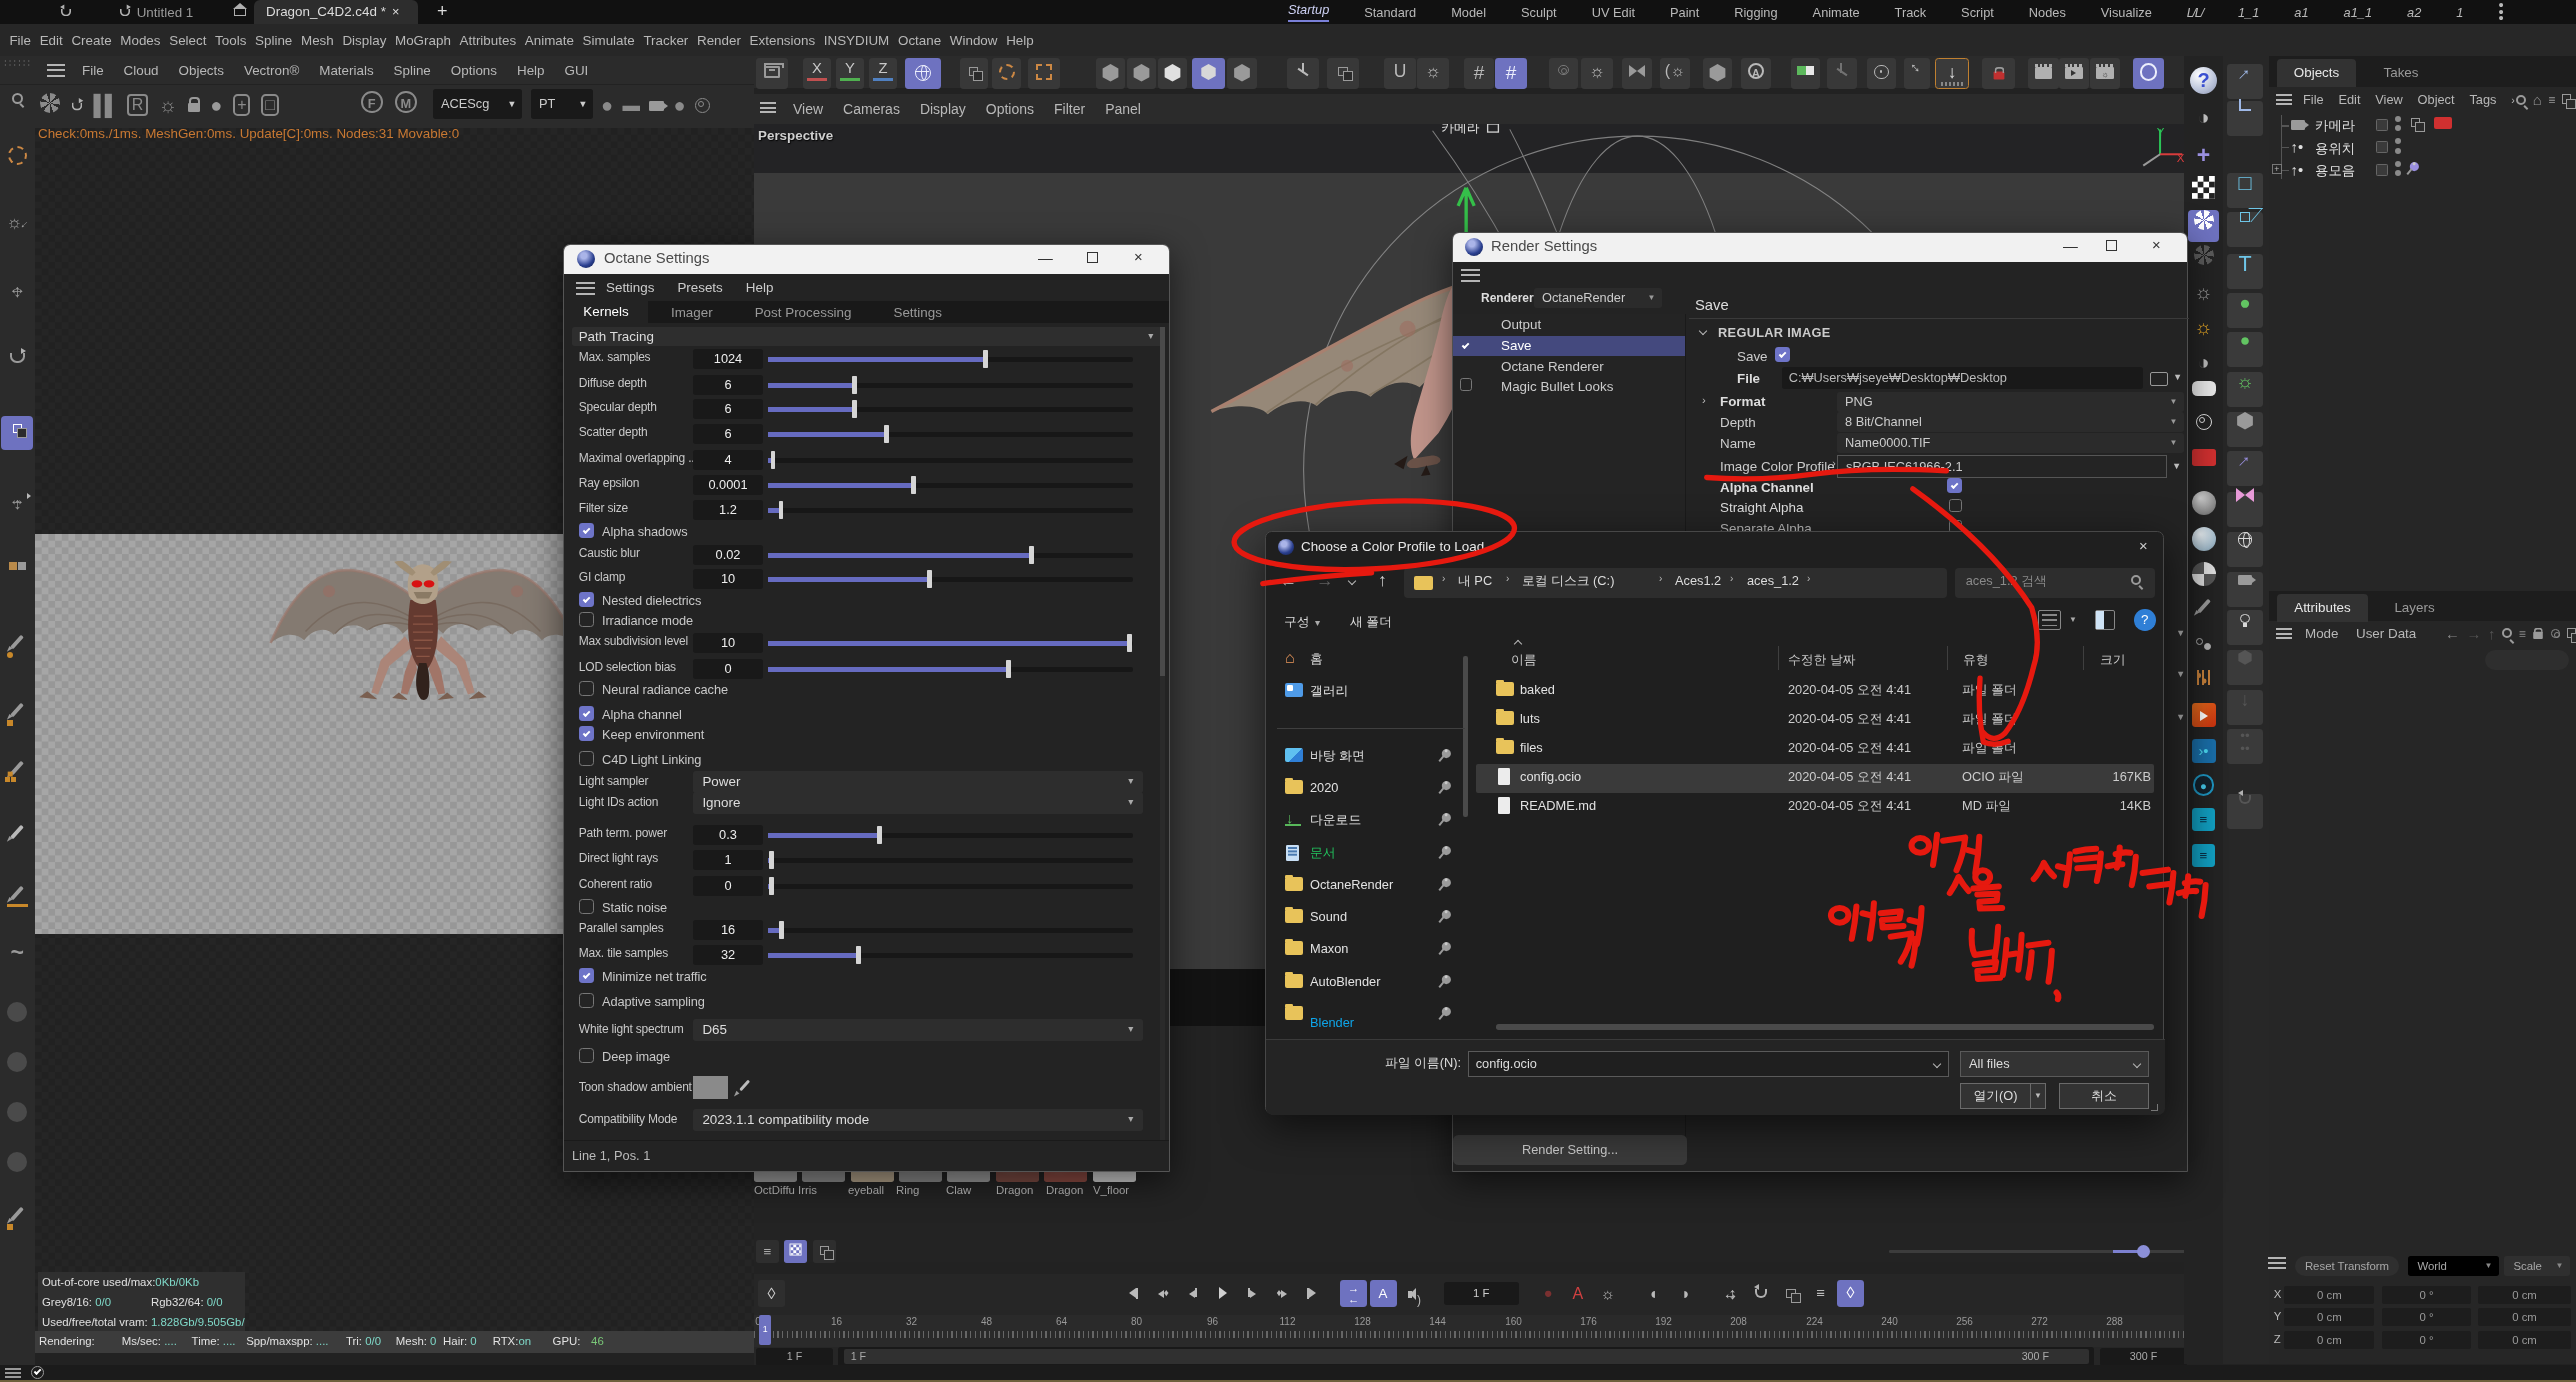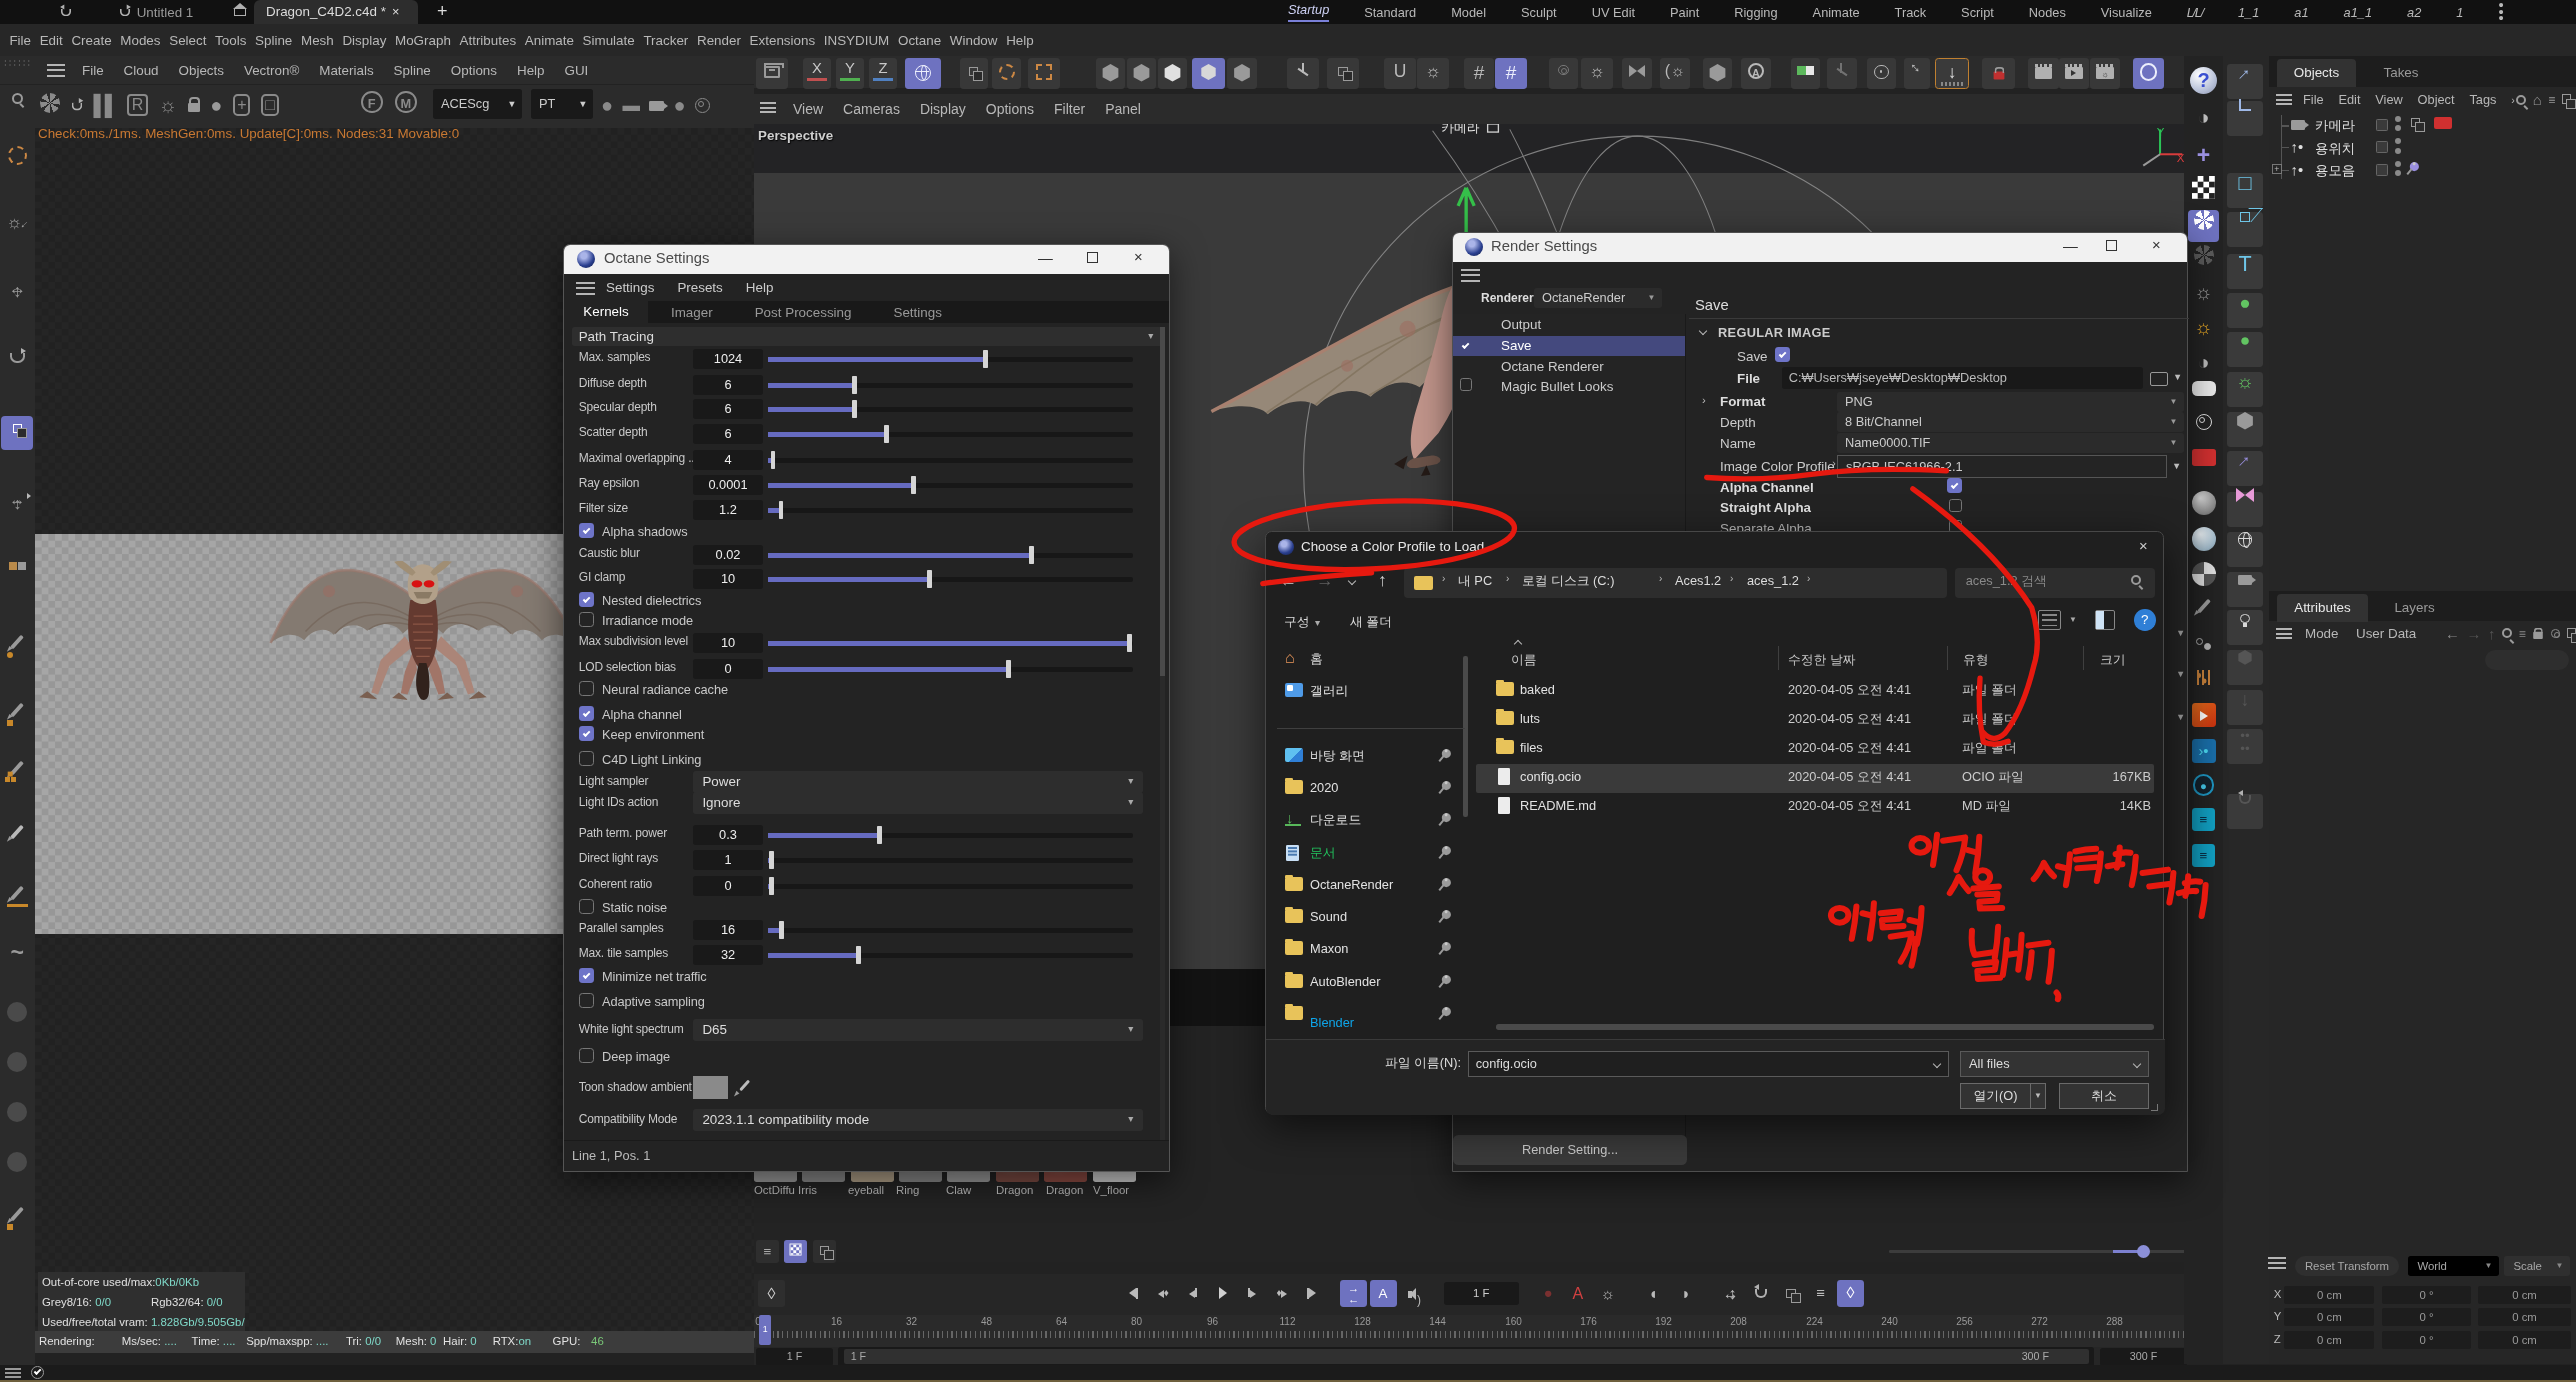--- a/index.html
+++ b/index.html
@@ -946,21 +946,21 @@
 <div class="abs" style="left:267px;top:182px;font-size:13.4px;color:#ccc">Depth</div>
 <div class="abs" style="left:384px;top:179px;width:347px;height:20px;background:#2b2b2b;border-radius:2.7px;color:#ccc;font-size:12.8px;line-height:20px;padding-left:8px">8 Bit/Channel<span style="float:right;margin-right:6.7px;font-size:8px;color:#999">▼</span></div>
 <div class="abs" style="left:267px;top:203px;font-size:13.4px;color:#ccc">Name</div>
 <div class="abs" style="left:384px;top:200px;width:347px;height:20px;background:#2b2b2b;border-radius:2.7px;color:#ccc;font-size:12.8px;line-height:20px;padding-left:8px">Name0000.TIF<span style="float:right;margin-right:6.7px;font-size:8px;color:#999">▼</span></div>
 <div class="abs" style="left:267px;top:226px;font-size:13.4px;color:#ccc">Image Color Profile</div>
 <div class="abs" style="left:379px;top:224px;font-size:11.4px;color:#bbb">›</div>
 <div class="abs" style="left:384px;top:222px;width:330px;height:23px;background:#242424;border:0.7px solid #555;color:#ccc;font-size:12.8px;line-height:21.5px;padding-left:8px">sRGB IEC61966-2.1</div>
 <div class="abs" style="left:719px;top:227px;font-size:9.4px;color:#bbb">▼</div>
 <div class="abs" style="left:267px;top:247px;font-size:13.4px;color:#ddd;font-weight:bold">Alpha Channel</div>
 <div class="abs" style="left:494px;top:245px;width:15.4px;height:15.4px;background:#6e74c8;border-radius:3.4px;color:#fff;font-size:11.4px;text-align:center;line-height:15.4px;font-weight:bold"><i class="ck"></i></div>
-<div class="abs" style="left:267px;top:267px;font-size:13.4px;color:#ddd;font-weight:bold">Straight Alpha</div>
+<div class="abs" style="left:267px;top:267px;font-size:13.4px;color:#ddd;font-weight:normal">Straight Alpha</div>
 <div class="abs" style="left:496px;top:266px;width:12.8px;height:12.8px;background:#242424;border:1.3px solid #777;border-radius:2.7px"></div>
 <div class="abs" style="left:267px;top:288px;font-size:13.4px;color:#b9b9b9">Separate Alpha</div>
 <div class="abs" style="left:496px;top:287px;width:12.8px;height:12.8px;background:#242424;border:1.3px solid #777;border-radius:2.7px"></div>
 <div class="abs" style="left:723px;top:394px;font-size:9.4px;color:#999">▼</div>
 <div class="abs" style="left:723px;top:435px;font-size:9.4px;color:#999">▼</div>
 <div class="abs" style="left:723px;top:478px;font-size:9.4px;color:#999">▼</div>
 <div class="abs" style="left:0px;top:902px;width:234px;height:29.6px;background:#3a3a3a;border-radius:5.4px;color:#ccc;font-size:12.8px;text-align:center;line-height:29.6px">Render Setting...</div>
 </div>
 
 <div class="abs" id="fdlg" style="left:1265px;top:531px;width:899px;height:583px;background:#1f1f1f;border:0.7px solid #474747;border-radius:6.7px;box-shadow:0 12px 40px rgba(0,0,0,.6);font-size:12.8px;color:#ddd">

